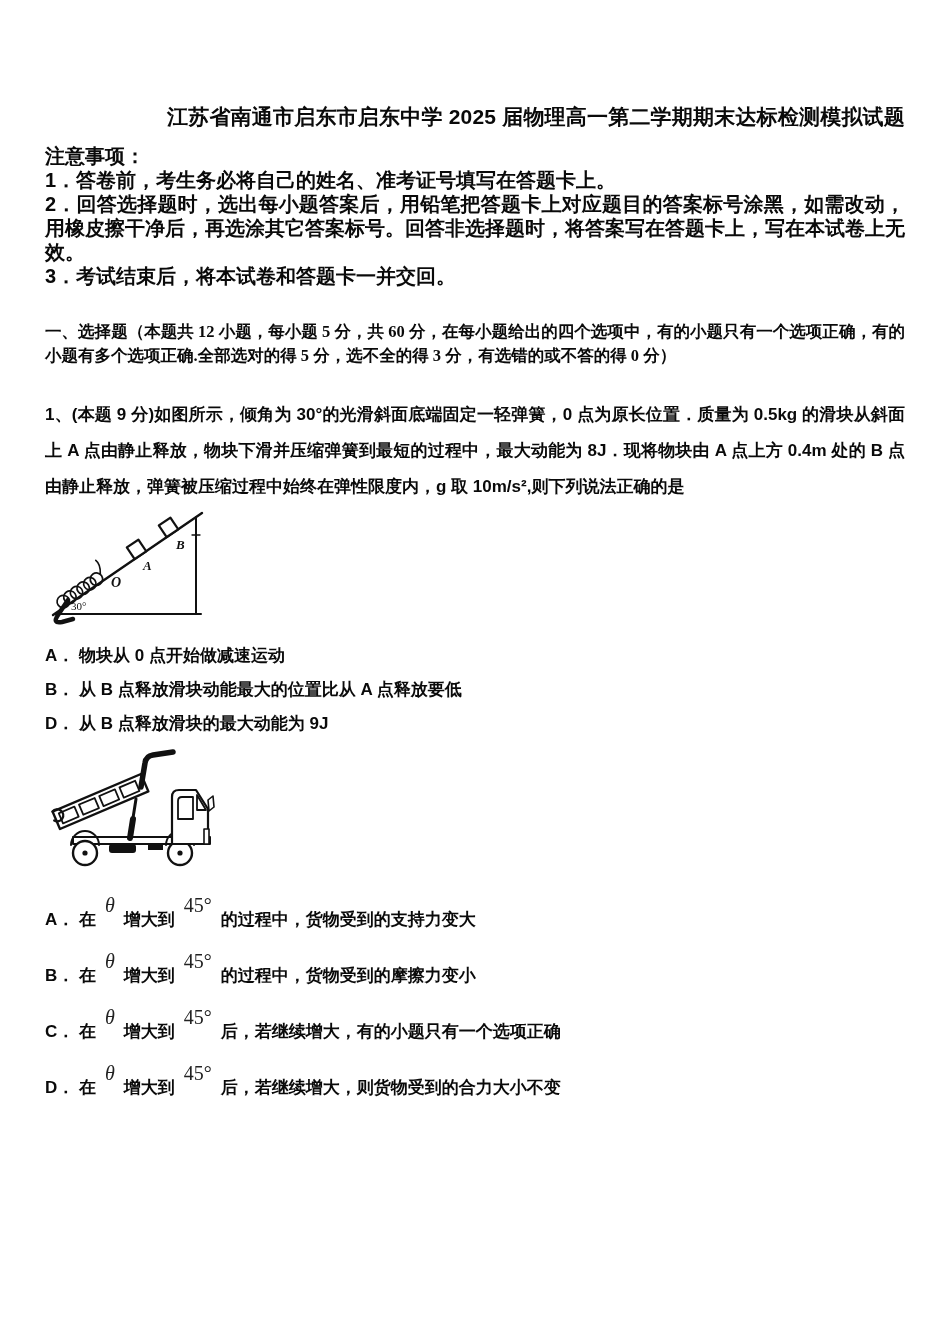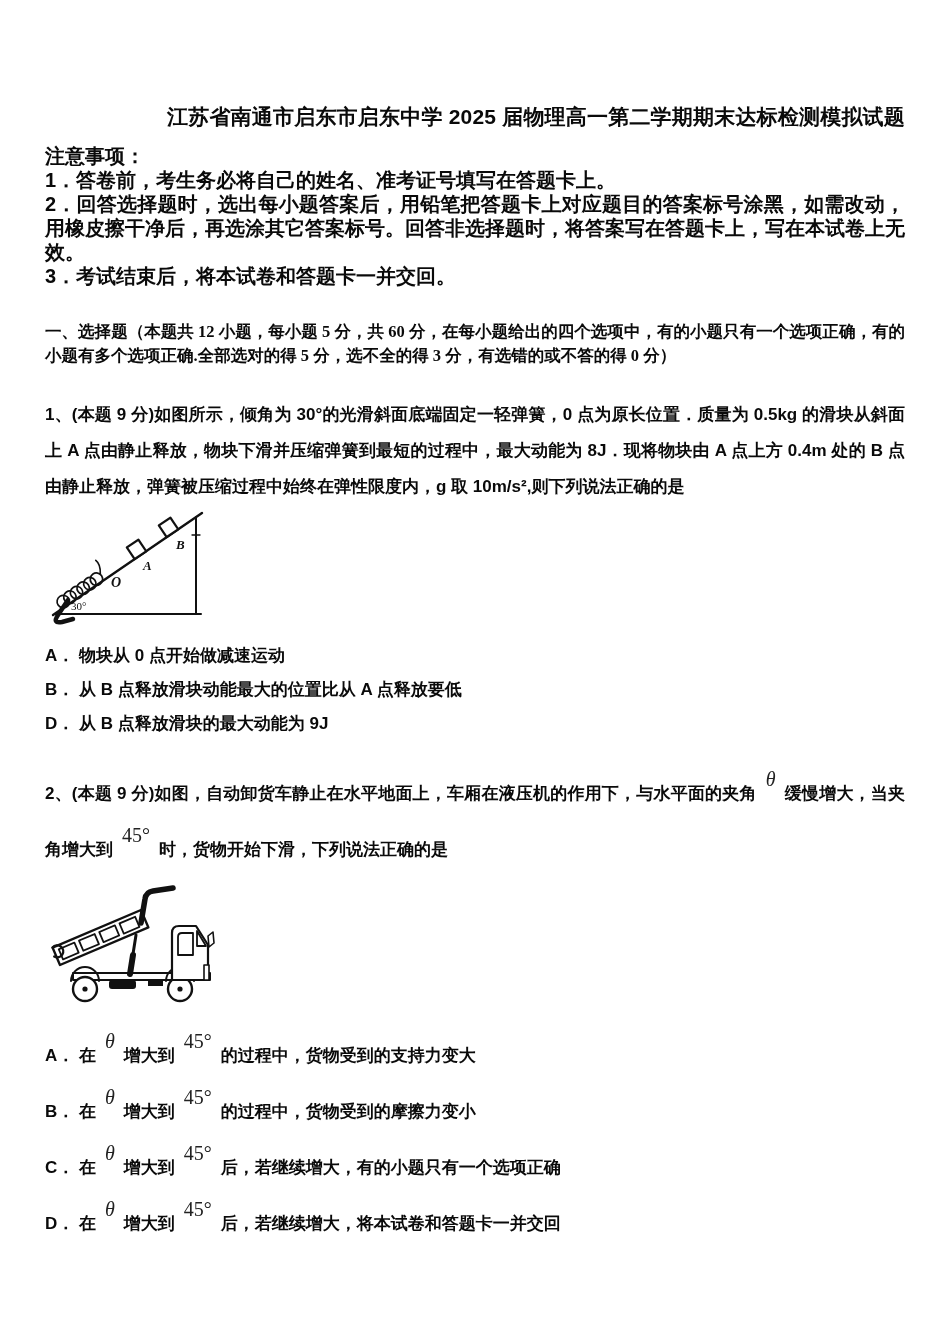--- a/index.html
+++ b/index.html
@@ -110,23 +110,20 @@
       <span class="opt-label">A．</span><span>物块从 0 点开始做减速运动</span>
     </p>
     <p class="opt">
       <span class="opt-label">B．</span><span>从 B 点释放滑块动能最大的位置比从 A 点释放要低</span>
     </p>
     <p class="opt">
       <span class="opt-label">D．</span><span>从 B 点释放滑块的最大动能为 9J</span>
     </p>
   </div>
 
-  <p class="stem stem-q2">
-    <span>2、(本题 9 分)如图，自动卸货车静止在水平地面上，车厢在液压机的作用下，与水平面的夹角</span><span class="sup theta">θ</span><span>缓慢增大，当夹角增大到</span><span class="sup">45°</span><span>时，货物开始下滑，下列说法正确的是</span>
-  </p>
 
   <svg class="fig fig2" width="215" height="138" viewBox="0 0 215 138">
 
     <rect x="26" y="96" width="137" height="7" fill="#fff" stroke="#111" stroke-width="2"></rect>
     <rect x="62" y="103" width="27" height="9" rx="3" fill="#111"></rect>
     <rect x="101" y="103" width="15" height="6" fill="#111"></rect>
 
     <path d="M 24,104 A 14 14 0 0 1 52,104" fill="none" stroke="#111" stroke-width="2"></path>
     <circle cx="38" cy="112" r="12" fill="#fff" stroke="#111" stroke-width="2.4"></circle>
     <circle cx="38" cy="112" r="2.6" fill="#111"></circle>
@@ -160,17 +157,17 @@
     <p class="opt">
       <span class="opt-label">A．</span><span>在</span><span class="sup theta">θ</span><span>增大到</span><span class="sup">45°</span><span>的过程中，货物受到的支持力变大</span>
     </p>
     <p class="opt">
       <span class="opt-label">B．</span><span>在</span><span class="sup theta">θ</span><span>增大到</span><span class="sup">45°</span><span>的过程中，货物受到的摩擦力变小</span>
     </p>
     <p class="opt">
       <span class="opt-label">C．</span><span>在</span><span class="sup theta">θ</span><span>增大到</span><span class="sup">45°</span><span>后，若继续增大，有的小题只有一个选项正确</span>
     </p>
     <p class="opt">
-      <span class="opt-label">D．</span><span>在</span><span class="sup theta">θ</span><span>增大到</span><span class="sup">45°</span><span>后，若继续增大，将本试卷和答题卡一并交回</span>
+      <span class="opt-label">D．</span><span>在</span><span class="sup theta">θ</span><span>增大到</span><span class="sup">45°</span><span>后，若继续增大，则货物受到的合力大小不变</span>
     </p>
   </div>
 
 </div>
 
 </body></html>

